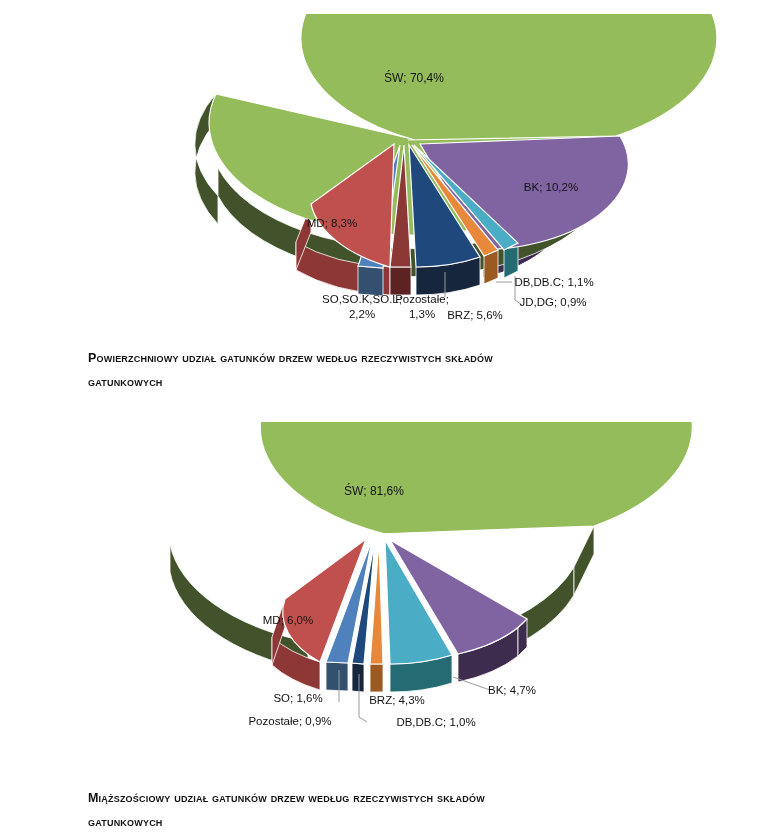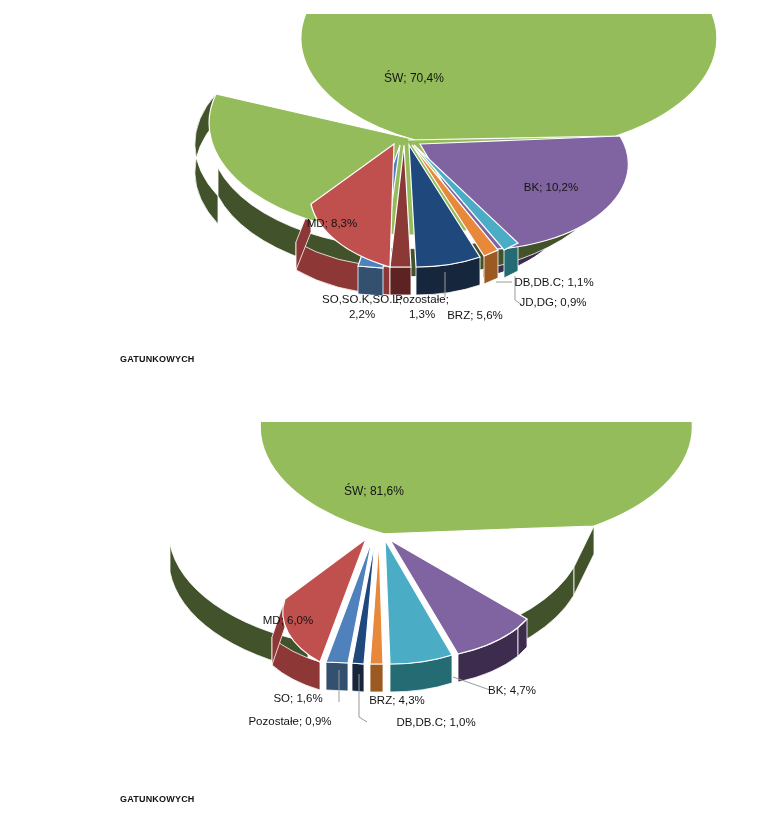--- a/index.html
+++ b/index.html
@@ -40,21 +40,21 @@
     font-size: 12.5px;
     font-variant: small-caps;
     font-weight: bold;
     letter-spacing: 0.2px;
     line-height: 1.95;
     color: #111111;
   }
   #caption-1 { top: 346px; }
   #caption-2 { top: 786px; }
 
-  .caption .line2 { display: block; margin-left: 32px; }
+  .caption .line2 { display: block; }
 </style>
 </head>
 <body>
 
 <div class="figure" id="figure-1">
   <svg class="chart-svg" width="764" height="340" viewBox="0 0 764 340">
 
     <path d="M 540 160 A 140 78 0 0 1 455 236 L 455 264 A 140 78 0 0 0 540 188 Z" fill="#3d2c4d" stroke="#ffffff" stroke-width="1"></path>
     <path d="M 540 160 L 540 188 L 592 150 L 592 122 Z" fill="#3d2c4d" stroke="#ffffff" stroke-width="0.8"></path>
 
@@ -109,20 +109,21 @@
     <text class="pie-label" x="394" y="304" text-anchor="middle">1,3%</text>
 
     <text class="pie-label" x="447" y="305" text-anchor="middle">BRZ; 5,6%</text>
 
     <text class="pie-label" x="526" y="272" text-anchor="middle">DB,DB.C; 1,1%</text>
     <text class="pie-label" x="525" y="292" text-anchor="middle">JD,DG; 0,9%</text>
   </svg>
 </div>
 
 <div class="caption" id="caption-1">
+  <span>Powierzchniowy udział gatunków drzew według rzeczywistych składów</span>
   <span class="line2">gatunkowych</span>
 </div>
 
 <div class="figure" id="figure-2">
   <svg class="chart-svg" width="764" height="340" viewBox="0 0 764 340">
 
     <path d="M 170 122 A 212 118 0 0 0 308 220 L 308 248 A 212 118 0 0 1 170 150 Z" fill="#42522a" stroke="#ffffff" stroke-width="0.8"></path>
     <path d="M 574 145 A 212 118 0 0 1 462 215 L 462 243 A 212 118 0 0 0 574 173 Z" fill="#42522a" stroke="#ffffff" stroke-width="0.8"></path>
     <path d="M 574 145 L 574 173 L 594 132 L 594 104 Z" fill="#42522a" stroke="#ffffff" stroke-width="0.8"></path>
 
@@ -164,14 +165,15 @@
     <text class="pie-label" x="288" y="202" text-anchor="middle">MD; 6,0%</text>
     <text class="pie-label" x="298" y="280" text-anchor="middle">SO; 1,6%</text>
     <text class="pie-label" x="290" y="303" text-anchor="middle">Pozostałe; 0,9%</text>
     <text class="pie-label" x="436" y="304" text-anchor="middle">DB,DB.C; 1,0%</text>
     <text class="pie-label" x="397" y="282" text-anchor="middle">BRZ; 4,3%</text>
     <text class="pie-label" x="512" y="272" text-anchor="middle">BK; 4,7%</text>
   </svg>
 </div>
 
 <div class="caption" id="caption-2">
+  <span>Miąższościowy udział gatunków drzew według rzeczywistych składów</span>
   <span class="line2">gatunkowych</span>
 </div>
 
 </body></html>

